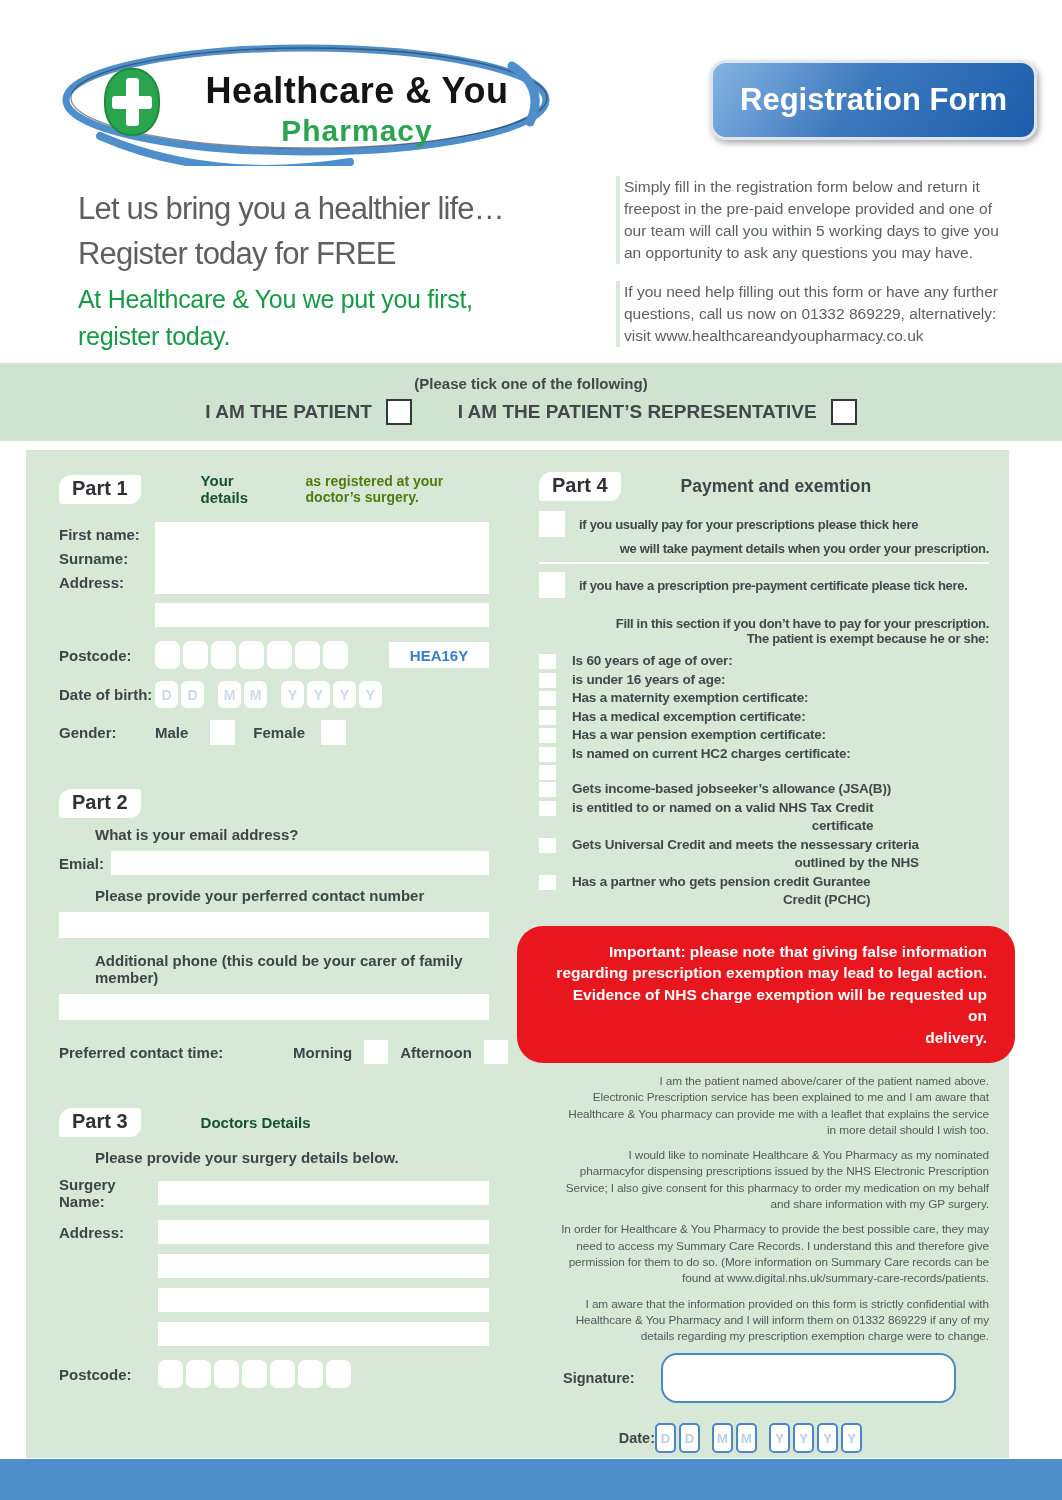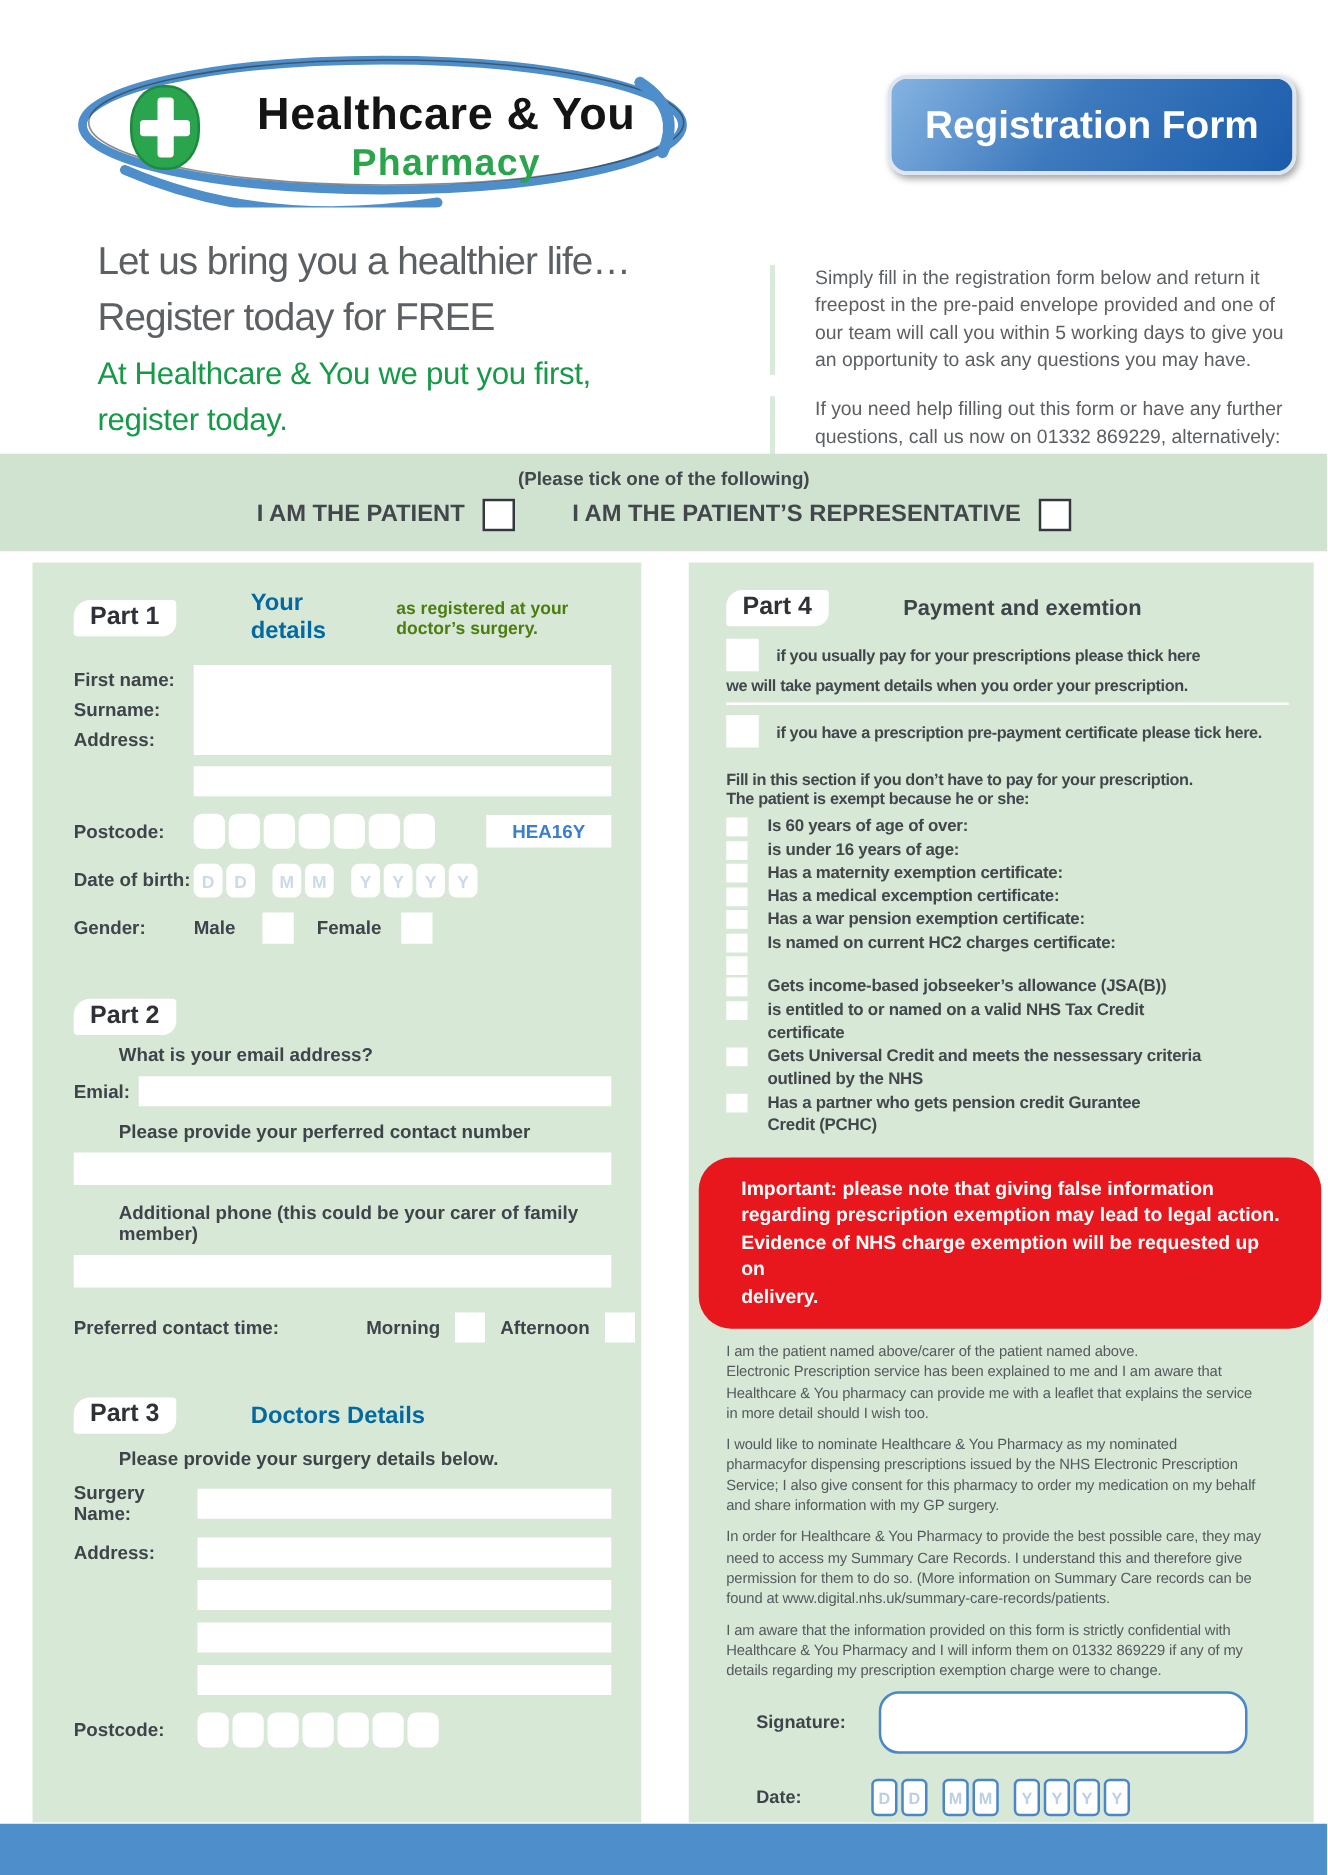--- a/index.html
+++ b/index.html
@@ -37,21 +37,21 @@
   .headline {
     position:absolute; left:78px; top:186px; color:#5d6063;
     font-size:31px; line-height:45px; letter-spacing:-0.8px; white-space:pre-line;
   }
   .tagline {
     position:absolute; left:78px; top:281px; color:#169a47;
     font-size:25px; line-height:37px; letter-spacing:-0.3px; white-space:pre-line;
   }
   .intro-block {
     position:absolute; left:616px; color:#5d6063; font-size:15.5px; line-height:22px;
-    border-left:4px solid #d9e9da; padding-left:32px; white-space:pre-line;margin-top:36px;
+    border-left:4px solid #d9e9da; padding-left:4px; white-space:pre-line;
   }
   .intro-1 { top:176px; }
   .intro-2 { top:281px; }
 
   
   .banner {
     position:absolute; left:0; top:363px; width:1062px; height:78px;
     background:#cfe3d0; color:#43474c; text-align:center;
   }
   .banner-instruction { padding-top:12px; font-size:15px; font-weight:bold; }
@@ -61,28 +61,28 @@
   }
   .cb-border {
     width:26px; height:26px; background:#ffffff; border:2.5px solid #33383d;
     display:inline-block; flex:none;
   }
   .banner-gap { width:18px; }
 
   
   .panel { position:absolute; top:450px; height:1008px; background:#d7e8d7; }
   .panel-left  { left:26px;  width:487px; padding:22px 24px 0 33px; }
-  .panel-right { left:551px; width:500px; padding:22px 20px 0 30px; }
+  .panel-right { left:509px; width:500px; padding:22px 20px 0 30px;text-align:right; }
 
   .part-head { display:flex; align-items:center;gap:44px; }
   .part-tag {
     background:#ffffff; color:#2e3237; font-size:20px; font-weight:bold;
     padding:2px 13px 4px 13px; border-radius:13px 3px 11px 3px; flex:none;
   }
-  .part-title { font-size:19px; font-weight:bold; color:#0369a1; margin-left:16px; }
+  .part-title { font-size:15px; font-weight:bold; color:#14532d; margin-left:16px; }
   .part-subtitle { font-size:14px; font-weight:bold; color:#4d7c0f; }
 
   .row { display:flex; align-items:center; }
   .lbl { font-size:15px; font-weight:bold; color:#3f444a; flex:none; }
   .lbl-96 { width:96px; }
   .lbl-52 { width:52px; }
   .lbl-99 { width:99px; }
   .inp { background:#ffffff; height:24px; flex:1; }
   .inp-26 { height:26px; }
   .cb-plain { background:#ffffff; flex:none; display:inline-block; }

